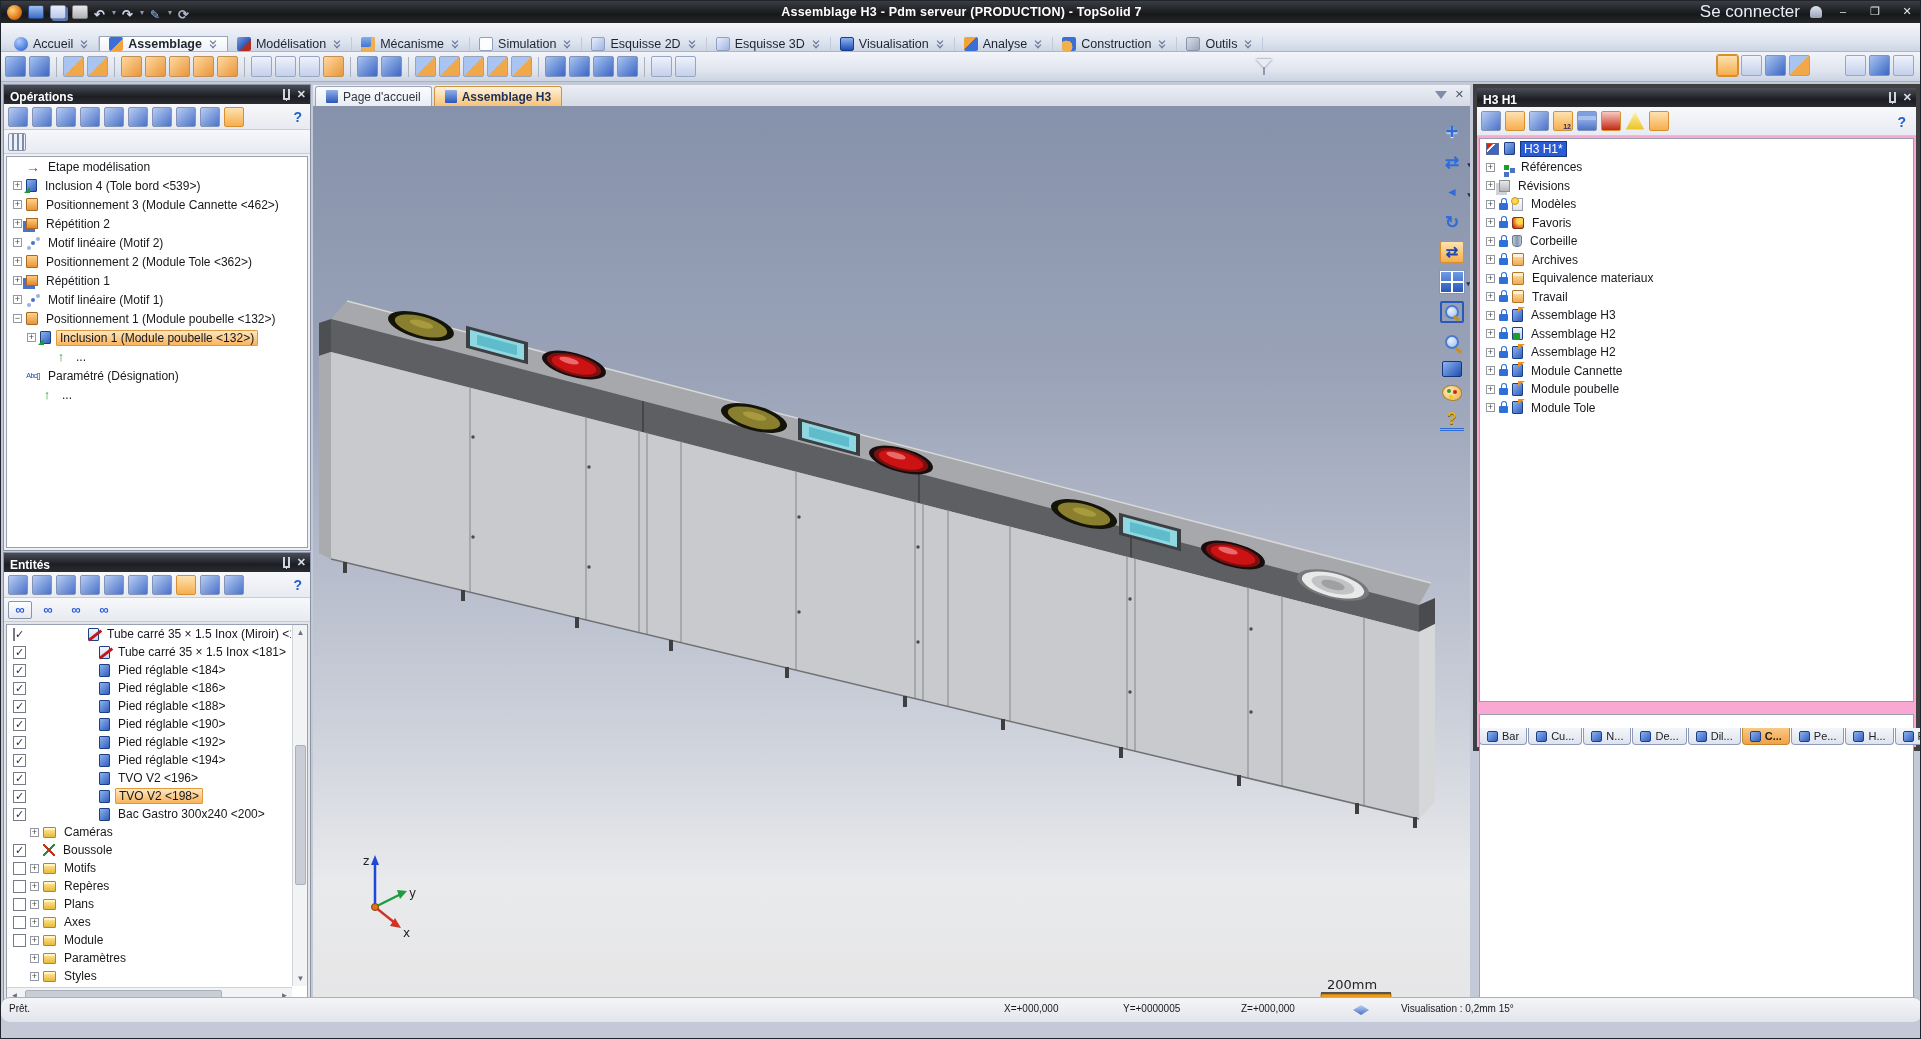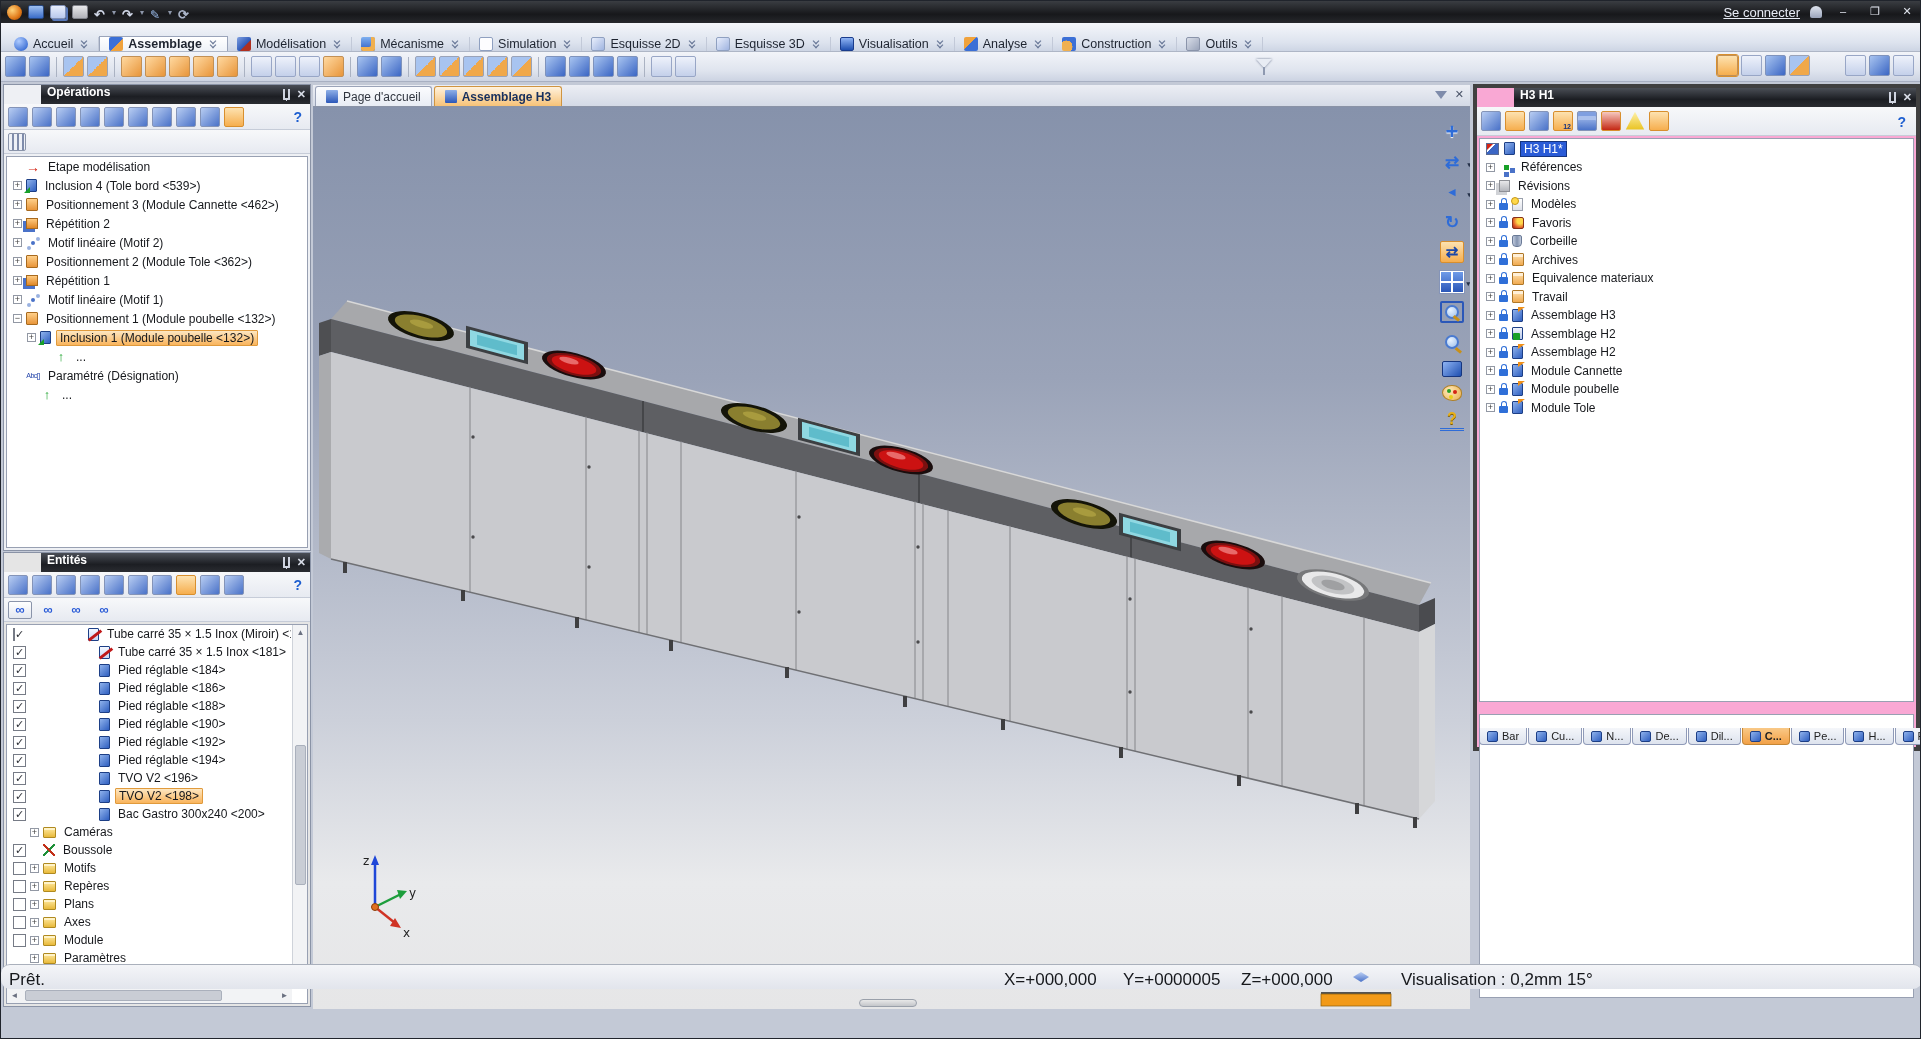--- a/index.html
+++ b/index.html
@@ -13,21 +13,21 @@
   .q-save{background:linear-gradient(#9fc0f0,#3a6cc8);border:1px solid #27477f;}
   .q-copy{background:linear-gradient(#e8eefc,#b8c8ec);border:1px solid #7f8fb4;box-shadow:2px 2px 0 #5878b8;}
   .q-print{background:linear-gradient(#e8e8ea,#b0b2b8);border:1px solid #80828a;}
   .q-undo::before,.q-redo::before{content:"↶";color:#cfd6e6;font-size:13px;font-weight:bold;}
   .q-redo::before{content:"↷";}
   .q-pen::before{content:"✎";color:#9fc0f0;font-size:12px;}
   .q-sync::before{content:"⟳";color:#aab4c8;font-size:13px;font-weight:bold;}
   .qdd{color:#8e97aa;font-size:8px;margin-left:-4px;}
   #win-title{position:absolute;left:0;right:0;text-align:center;font-size:12.5px;font-weight:bold;letter-spacing:.2px;}
   .tb-right{position:absolute;right:4px;top:0;height:22px;display:flex;align-items:center;gap:10px;}
-  #connect-link{font-size:13px;text-decoration:underline;color:#e8ecf6;}
+  #connect-link{font-size:17px;color:#e8ecf6;}
   .user-ico{width:12px;height:12px;border-radius:50% 50% 2px 2px;background:linear-gradient(#dfe4ee,#9aa4ba);}
   .winbtn{width:22px;height:16px;color:#dfe3ec;font-size:11px;line-height:15px;text-align:center;}
   
   #ribbontabs{position:absolute;left:0;top:22px;width:1921px;height:29px;background:linear-gradient(#f4f6fa,#dde3ee 70%,#cdd5e4);border-bottom:1px solid #aeb6c6;display:flex;align-items:flex-end;padding-left:4px;}
   .rtab{display:flex;align-items:center;gap:5px;padding:0 9px;font-size:12.5px;color:#1e2430;border-right:1px solid #c2c9d8;cursor:default;}
   .rtab.active{background:linear-gradient(#ffffff,#eef2f8);border:1px solid #9aa4ba;border-bottom:none;font-weight:bold;}
   .tabic{width:14px;height:14px;display:inline-block;border-radius:2px;background:linear-gradient(#8fb0e8,#2b57b8);}
   .ic-t-accueil{border-radius:50%;background:radial-gradient(circle at 35% 30%,#aecbff,#1c55c8);}
   .ic-t-assemblage{background:linear-gradient(135deg,#3b6fd6 55%,#f0a23c 55%);}
   .ic-t-modelisation{background:linear-gradient(135deg,#7f9fe0,#2b57b8 60%,#b03020 61%);}
@@ -50,21 +50,21 @@
   .ic-v-b{background:linear-gradient(135deg,#ffd9a0,#e8953a);border:1px solid #c29055;}
   .ic-v-c{background:linear-gradient(135deg,#a8c4f0 50%,#f0a84a 50%);border:1px solid #9aa3b8;}
   .ic-v-d{background:linear-gradient(#eef2fb,#c4d0ea);border:1px solid #98a6c6;}
   .tbi.hl{outline:1px solid #d88f2e;background:linear-gradient(#fde2b0,#f6ae4e);}
   #funnel{position:absolute;left:1252px;top:55px;width:22px;height:22px;}
   #funnel::before{content:"";position:absolute;left:3px;top:3px;border-left:8px solid transparent;border-right:8px solid transparent;border-top:9px solid #e8ecf4;filter:drop-shadow(0 0 1px #68748e);}
   #funnel::after{content:"";position:absolute;left:10px;top:11px;width:2px;height:8px;background:#8e99b0;}
   .mt-right{position:absolute;right:110px;top:54px;display:flex;gap:3px;}
   .mt-far{position:absolute;right:6px;top:54px;display:flex;gap:3px;}
   
-  .panel-title{height:19px;background:linear-gradient(#4a4e56,#1c1e23 60%,#2a2c31);color:#fff;font-size:12px;font-weight:bold;display:flex;align-items:flex-start;padding:0 6px;position:relative;margin-left:37px;}
+  .panel-title{height:19px;background:linear-gradient(#4a4e56,#1c1e23 60%,#2a2c31);color:#fff;font-size:12px;font-weight:bold;display:flex;align-items:flex-end;padding:0 6px;position:relative;}
   .pt-btns{position:absolute;right:4px;top:0;height:19px;display:flex;align-items:center;gap:7px;color:#d8dce6;font-size:11px;}
   .pin-ico{display:inline-block;width:7px;height:11px;border:2px solid #cfd4e0;border-top:none;border-radius:0 0 1px 1px;position:relative;}
   .pin-ico::after{content:"";position:absolute;left:1px;top:9px;width:1px;height:3px;background:#cfd4e0;}
   .x-ico::before{content:"✕";}
   .ptoolbar{background:linear-gradient(#f7f8fa,#e7eaf1);border-bottom:1px solid #c6ccd8;display:flex;align-items:center;gap:4px;padding:2px 4px;position:relative;}
   .pti{width:20px;height:20px;border-radius:2px;display:inline-block;background:linear-gradient(135deg,#b8cdf2,#4a72c8);border:1px solid #8494b8;}
   .pti.hl{background:linear-gradient(#fde2b0,#f6ae4e);border:1px solid #d88f2e;}
   .phelp{position:absolute;right:6px;color:#1e5fd0;font-weight:bold;font-size:14px;}
   .treebox{background:#fff;border:1px solid #98a0b2;overflow:hidden;position:relative;}
   .trow{display:flex;align-items:center;height:19px;padding-left:6px;white-space:nowrap;font-size:12px;color:#16181c;}
@@ -161,21 +161,21 @@
   #proj-tabs{position:absolute;left:2px;bottom:2px;right:2px;height:17px;display:flex;gap:1px;}
   .ptab{flex:0 0 auto;display:flex;align-items:center;gap:4px;height:17px;padding:0 7px;font-size:11px;border:1px solid #8f9ab8;border-top:none;border-radius:0 0 4px 4px;background:linear-gradient(#f4f6fa,#dde3ee);color:#222;}
   .ptab.active{background:linear-gradient(#f9c987,#f2a147);border-color:#c58634;font-weight:bold;}
   .ptab .tabic{width:11px;height:11px;}
   .copy12{position:relative;}
   .copy12::after{content:"12";position:absolute;right:1px;bottom:0;font-size:7px;color:#12307f;font-weight:bold;}
   .flagred{background:linear-gradient(#f6c9c0,#c42814)!important;}
   .warn{background:linear-gradient(#fff3b0,#e8c018)!important;clip-path:polygon(50% 4%,96% 92%,4% 92%);border:none!important;}
   .layers{background:linear-gradient(#bcd0f4,#4a72c8)!important;box-shadow:inset 0 4px 0 #7f9fe0, inset 0 8px 0 #aac0ec;}
   
-  #statusbar{position:absolute;left:0;top:963px;width:1921px;height:25px;background:linear-gradient(#f4f5f8,#e2e5ec);border-top:1px solid #aab0bc;font-size:17px;color:#16181c;border-radius:9px;}
+  #statusbar{position:absolute;left:0;top:996px;width:1921px;height:25px;background:linear-gradient(#f4f5f8,#e2e5ec);border-top:1px solid #aab0bc;font-size:10px;color:#16181c;border-radius:9px;}
   #statusbar .st{position:absolute;top:5px;}
   .st-layers{width:16px;height:10px;background:linear-gradient(#bcd0f4,#4a72c8);clip-path:polygon(50% 0,100% 50%,50% 100%,0 50%);}
   
   text{font-family:"DejaVu Sans",sans-serif;}
 </style>
 </head>
 <body>
 
 <div id="app">
 
@@ -186,20 +186,21 @@
       <span class="qico q-copy"></span>
       <span class="qico q-print"></span>
       <span class="qico q-undo"></span>
         <span class="qdd">▾</span>
       <span class="qico q-redo"></span>
         <span class="qdd">▾</span>
       <span class="qico q-pen"></span>
         <span class="qdd">▾</span>
       <span class="qico q-sync"></span>
     </div>
+    <div id="win-title">Assemblage  H3 - Pdm serveur (PRODUCTION) - TopSolid 7</div>
     <div class="tb-right">
       <span id="connect-link">Se connecter</span>
       <span class="user-ico"></span>
       <span class="winbtn">–</span>
       <span class="winbtn">❐</span>
       <span class="winbtn">✕</span>
     </div>
   </div>
 
   <div id="ribbontabs">

